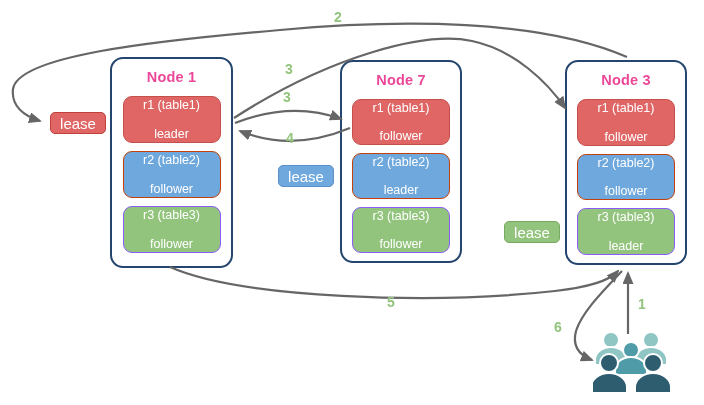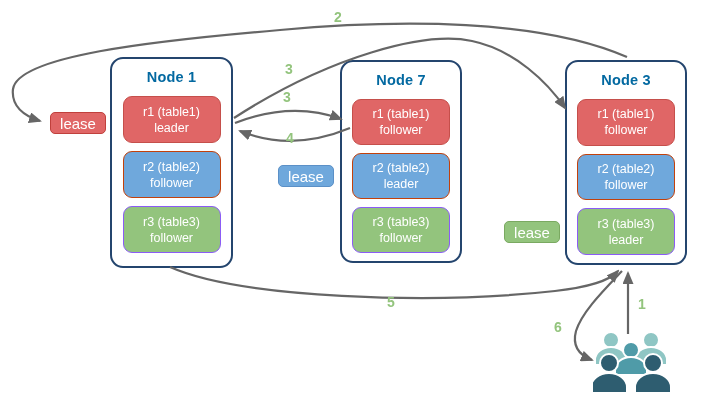--- a/index.html
+++ b/index.html
@@ -9,27 +9,27 @@
     font-family:"Liberation Sans", "DejaVu Sans", sans-serif;
   }
   .node {
     position:absolute; background:#ffffff;
     border:2px solid #24456e; border-radius:13px;
     box-sizing:border-box;
     display:flex; flex-direction:column; align-items:center;
     padding-top:8px; z-index:1;
   }
   .node-title {
-    font-size:14.5px; font-weight:bold; color:#0369a1;
+    font-size:14.5px; font-weight:bold; color:#ec4899;
     margin:2px 0 11px 0; letter-spacing:0.2px;
   }
   .replica {
     width:98px; height:47px; border-radius:9px; margin-bottom:8px;
     color:#ffffff; font-size:12.5px; line-height:16px; text-align:center;
-    display:flex; flex-direction:column; align-items:center; justify-content:center;
+    display:flex; flex-direction:column; align-items:center; justify-content:space-between;
     box-sizing:border-box;
   }
   .replica.red   { background:#e06666; border:1px solid #c54f4b; }
   .replica.blue  { background:#6fa8dc; border:1px solid #c2410c; }
   .replica.green { background:#93c47d; border:1px solid #8b5cf6; }
   .lease {
     position:absolute; width:56px; height:22px; border-radius:5px;
     color:#ffffff; font-size:15px;
     display:flex; align-items:center; justify-content:center;
     box-sizing:border-box; z-index:3;

